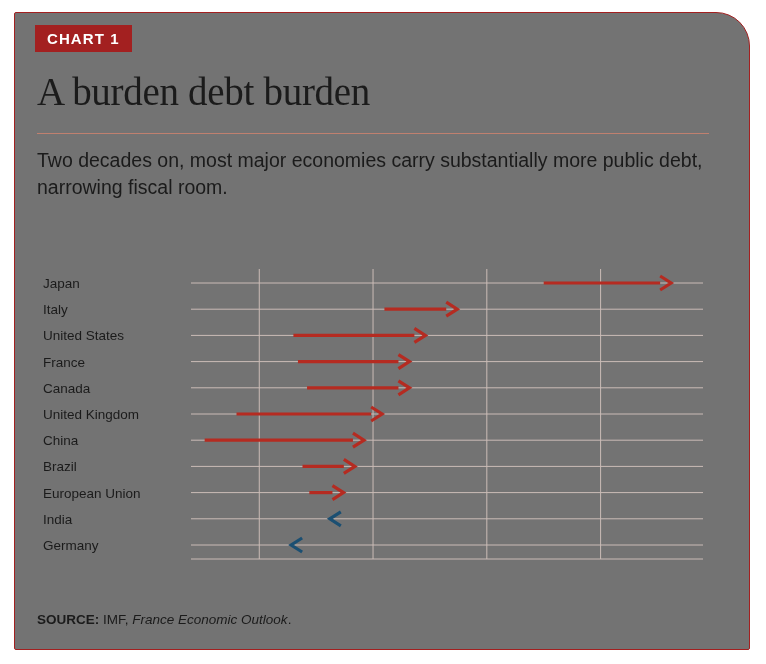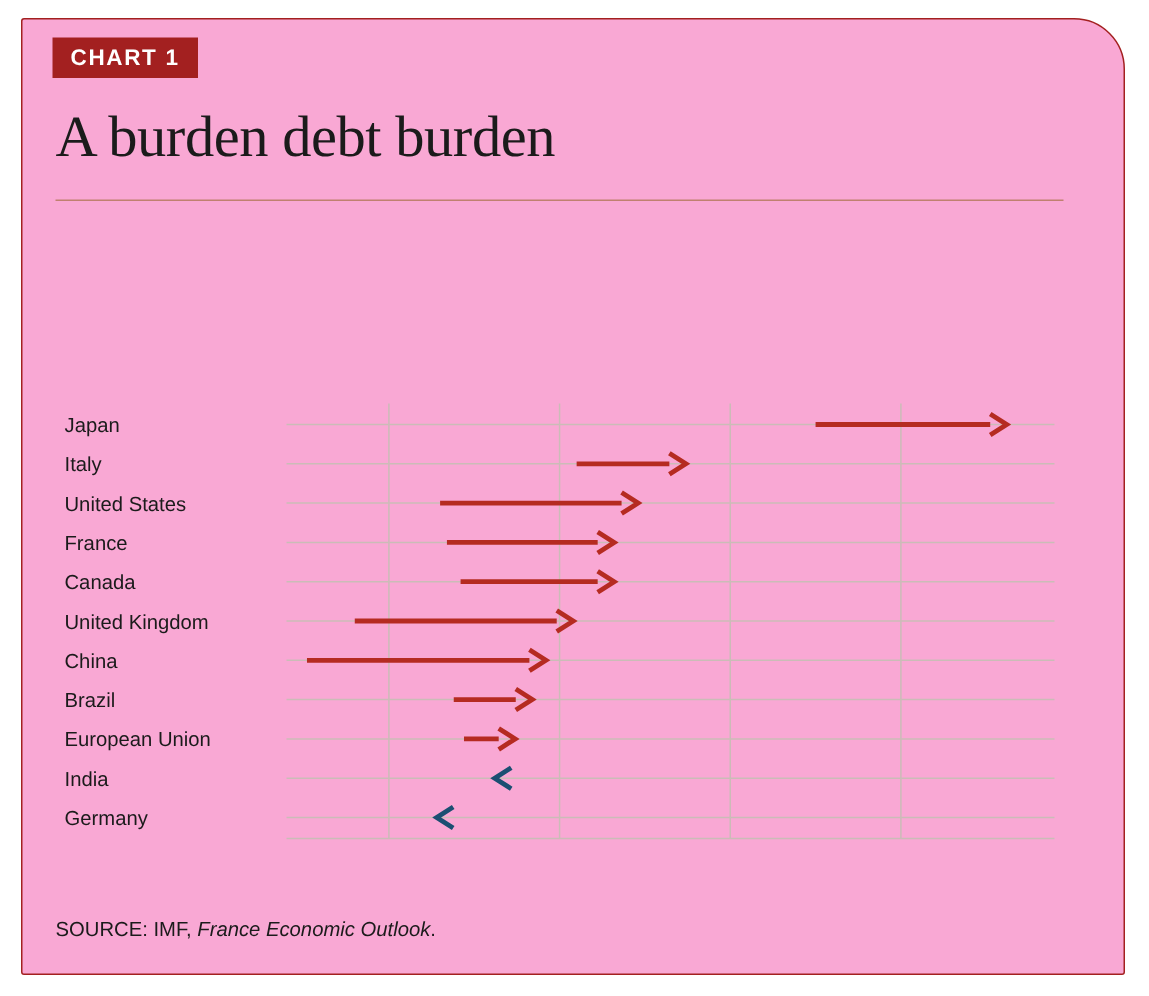--- a/index.html
+++ b/index.html
@@ -12,21 +12,21 @@
     height: 664px;
     font-family: "Liberation Sans", sans-serif;
     overflow: hidden;
   }
   .card {
     position: absolute;
     left: 14px;
     top: 12px;
     width: 736px;
     height: 638px;
-    background: #f9a8d4;
+    background: #737373;
     border: 1.5px solid #a32020;
     border-top-left-radius: 2px;
     border-top-right-radius: 34px;
     border-bottom-right-radius: 2px;
     border-bottom-left-radius: 2px;
     box-sizing: border-box;
   }
   .badge {
     position: absolute;
     left: 20px;
@@ -84,35 +84,36 @@
     width: 672px;
     height: 310px;
   }
   .source {
     position: absolute;
     left: 22px;
     bottom: 22px;
     font-size: 13.5px;
     color: #1b1b1b;
   }
-  .source b { font-weight: normal; }
+  .source b { font-weight: bold; }
   .source i { font-style: italic; }
   svg { display: block; }
 </style>
 </head>
 <body>
 
 <div class="card">
 
   <div class="badge">CHART 1</div>
 
   <div class="title">A burden debt burden</div>
 
   <div class="rule"></div>
 
+  <div class="subtitle">Two decades on, most major economies carry substantially more public debt, narrowing fiscal room.</div>
 
 
   <div class="plot">
     <svg id="chart-svg" width="672" height="310">
         <line x1="216.26666666666665" x2="216.26666666666665" y1="8" y2="298" stroke="#cbbcb7" stroke-width="1"></line>
         <text x="216.26666666666665" y="322" text-anchor="middle" font-size="17" fill="#1b1b1b" font-family="&quot;Liberation Sans&quot;, sans-serif">50</text>
         <line x1="330.0444444444445" x2="330.0444444444445" y1="8" y2="298" stroke="#cbbcb7" stroke-width="1"></line>
         <text x="330.0444444444445" y="322" text-anchor="middle" font-size="17" fill="#1b1b1b" font-family="&quot;Liberation Sans&quot;, sans-serif">100</text>
         <line x1="443.8222222222222" x2="443.8222222222222" y1="8" y2="298" stroke="#cbbcb7" stroke-width="1"></line>
         <text x="443.8222222222222" y="322" text-anchor="middle" font-size="17" fill="#1b1b1b" font-family="&quot;Liberation Sans&quot;, sans-serif">150</text>

